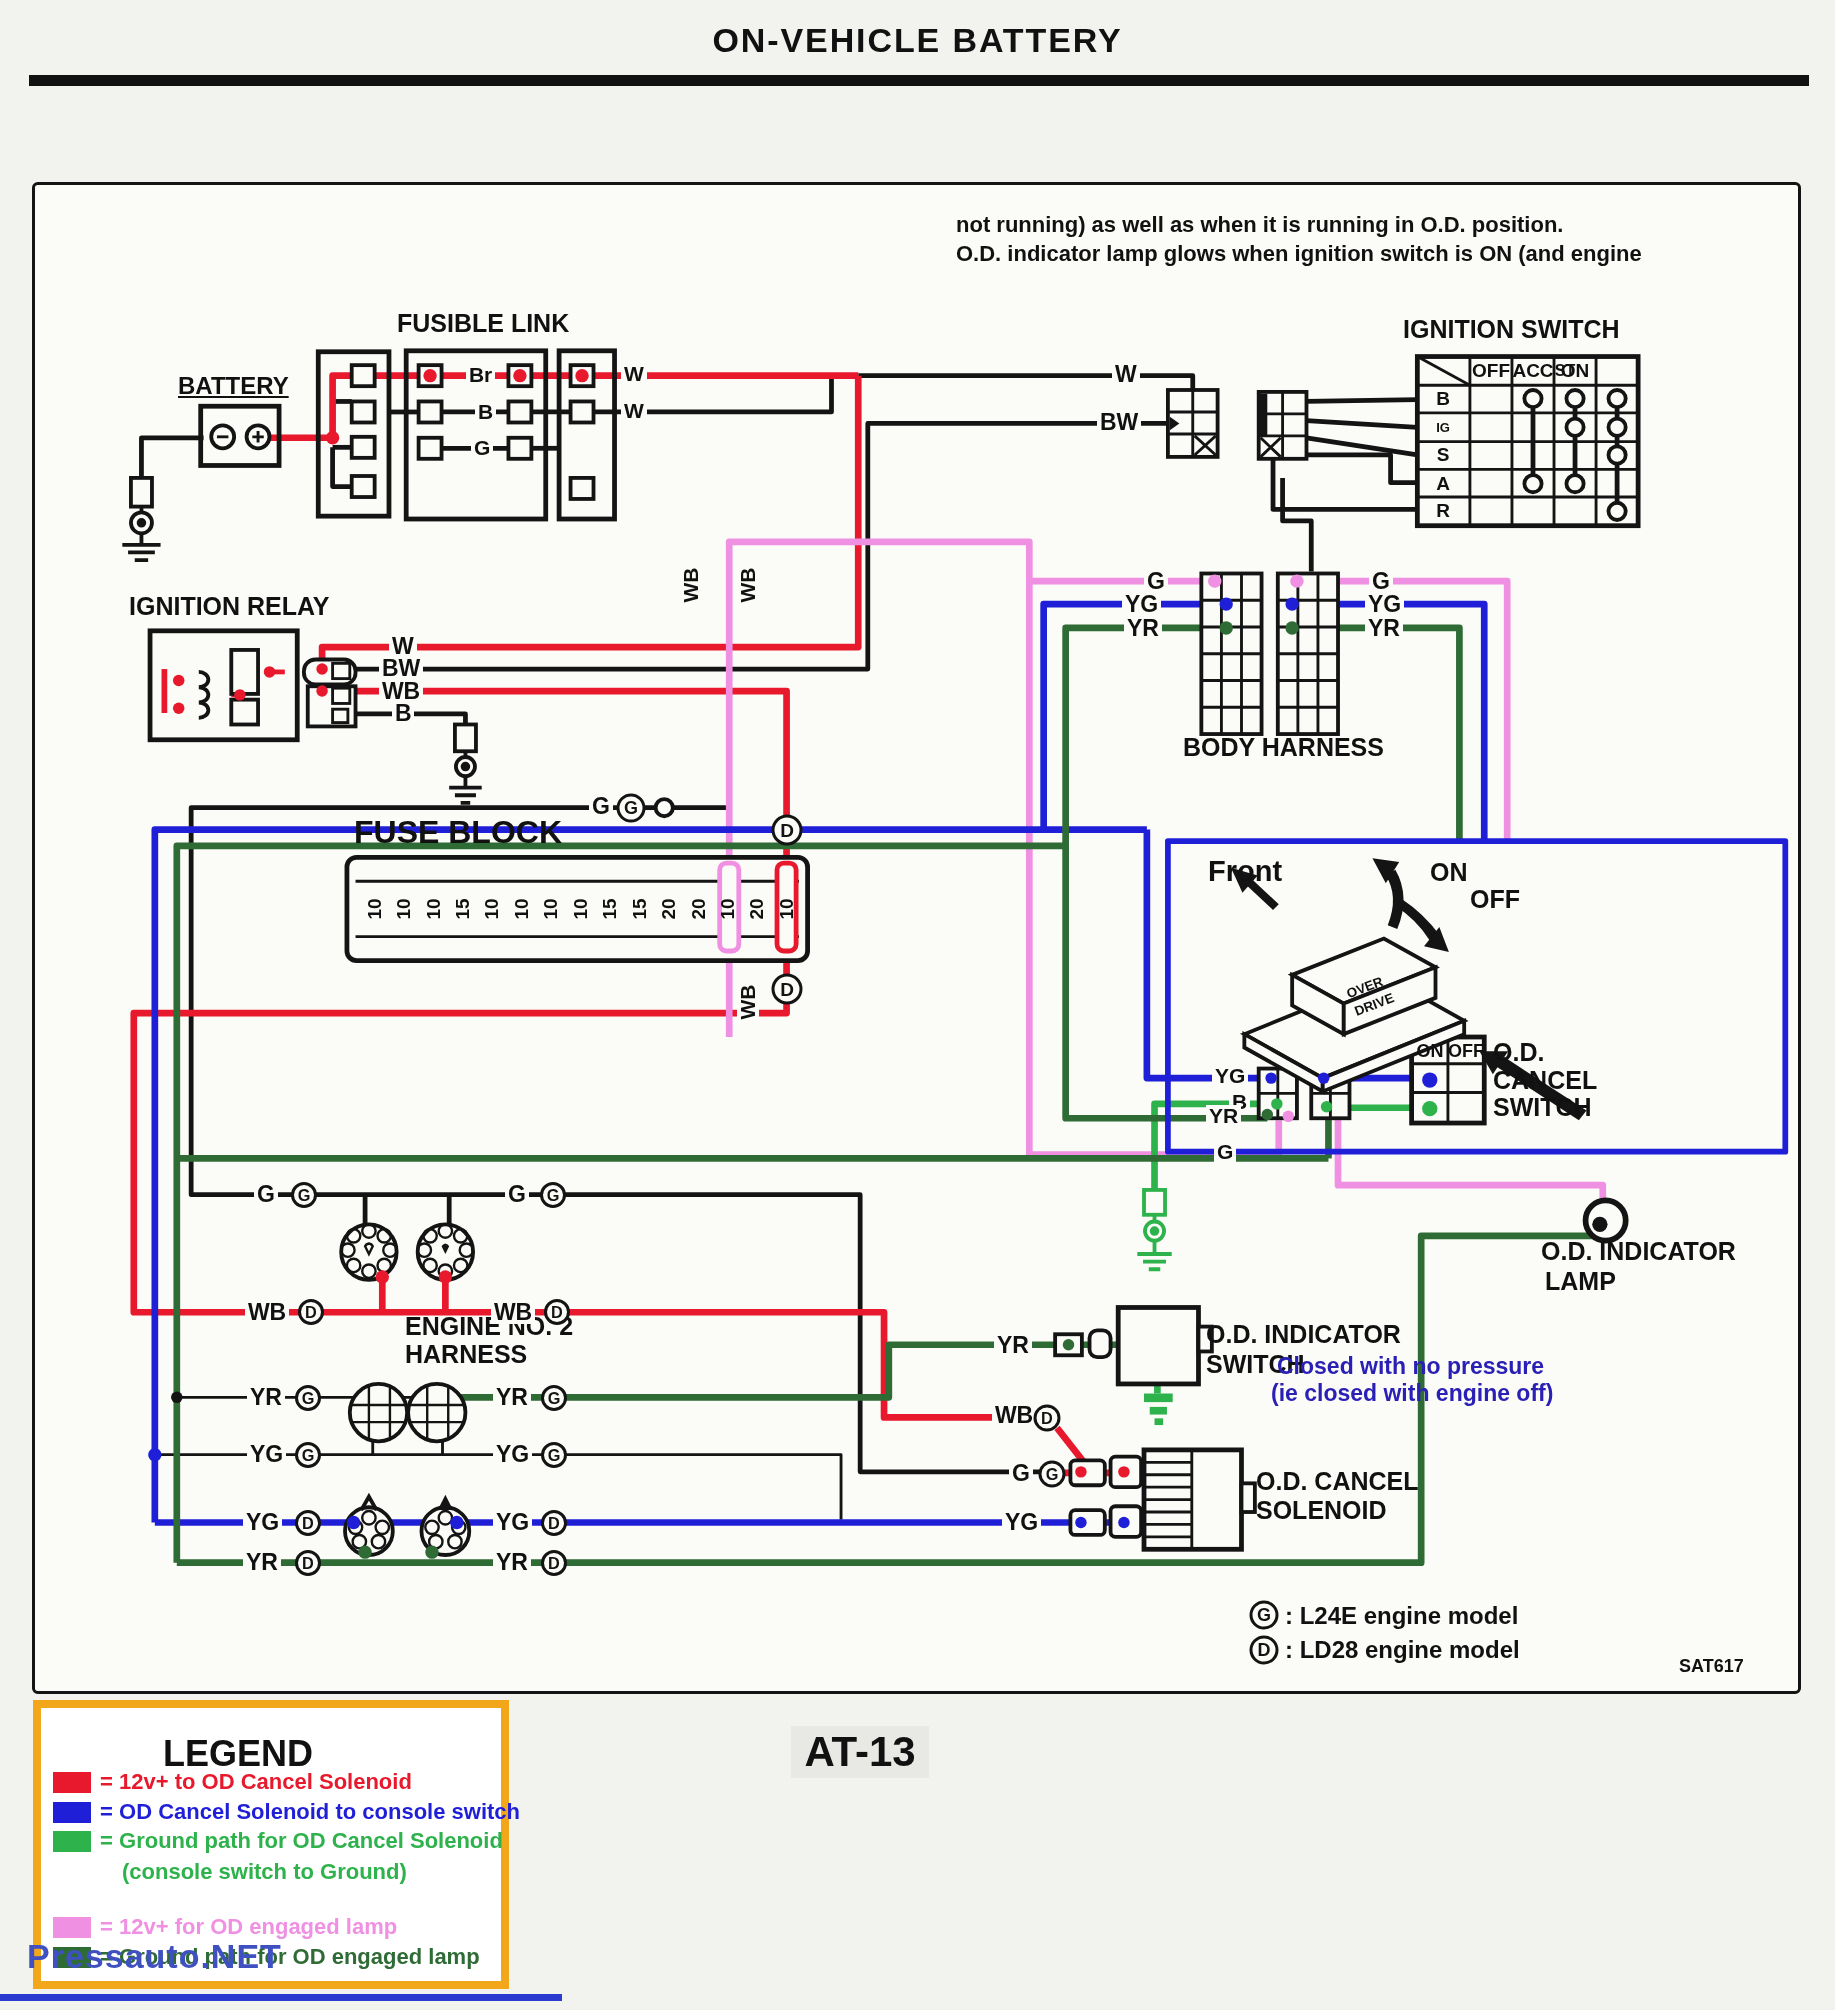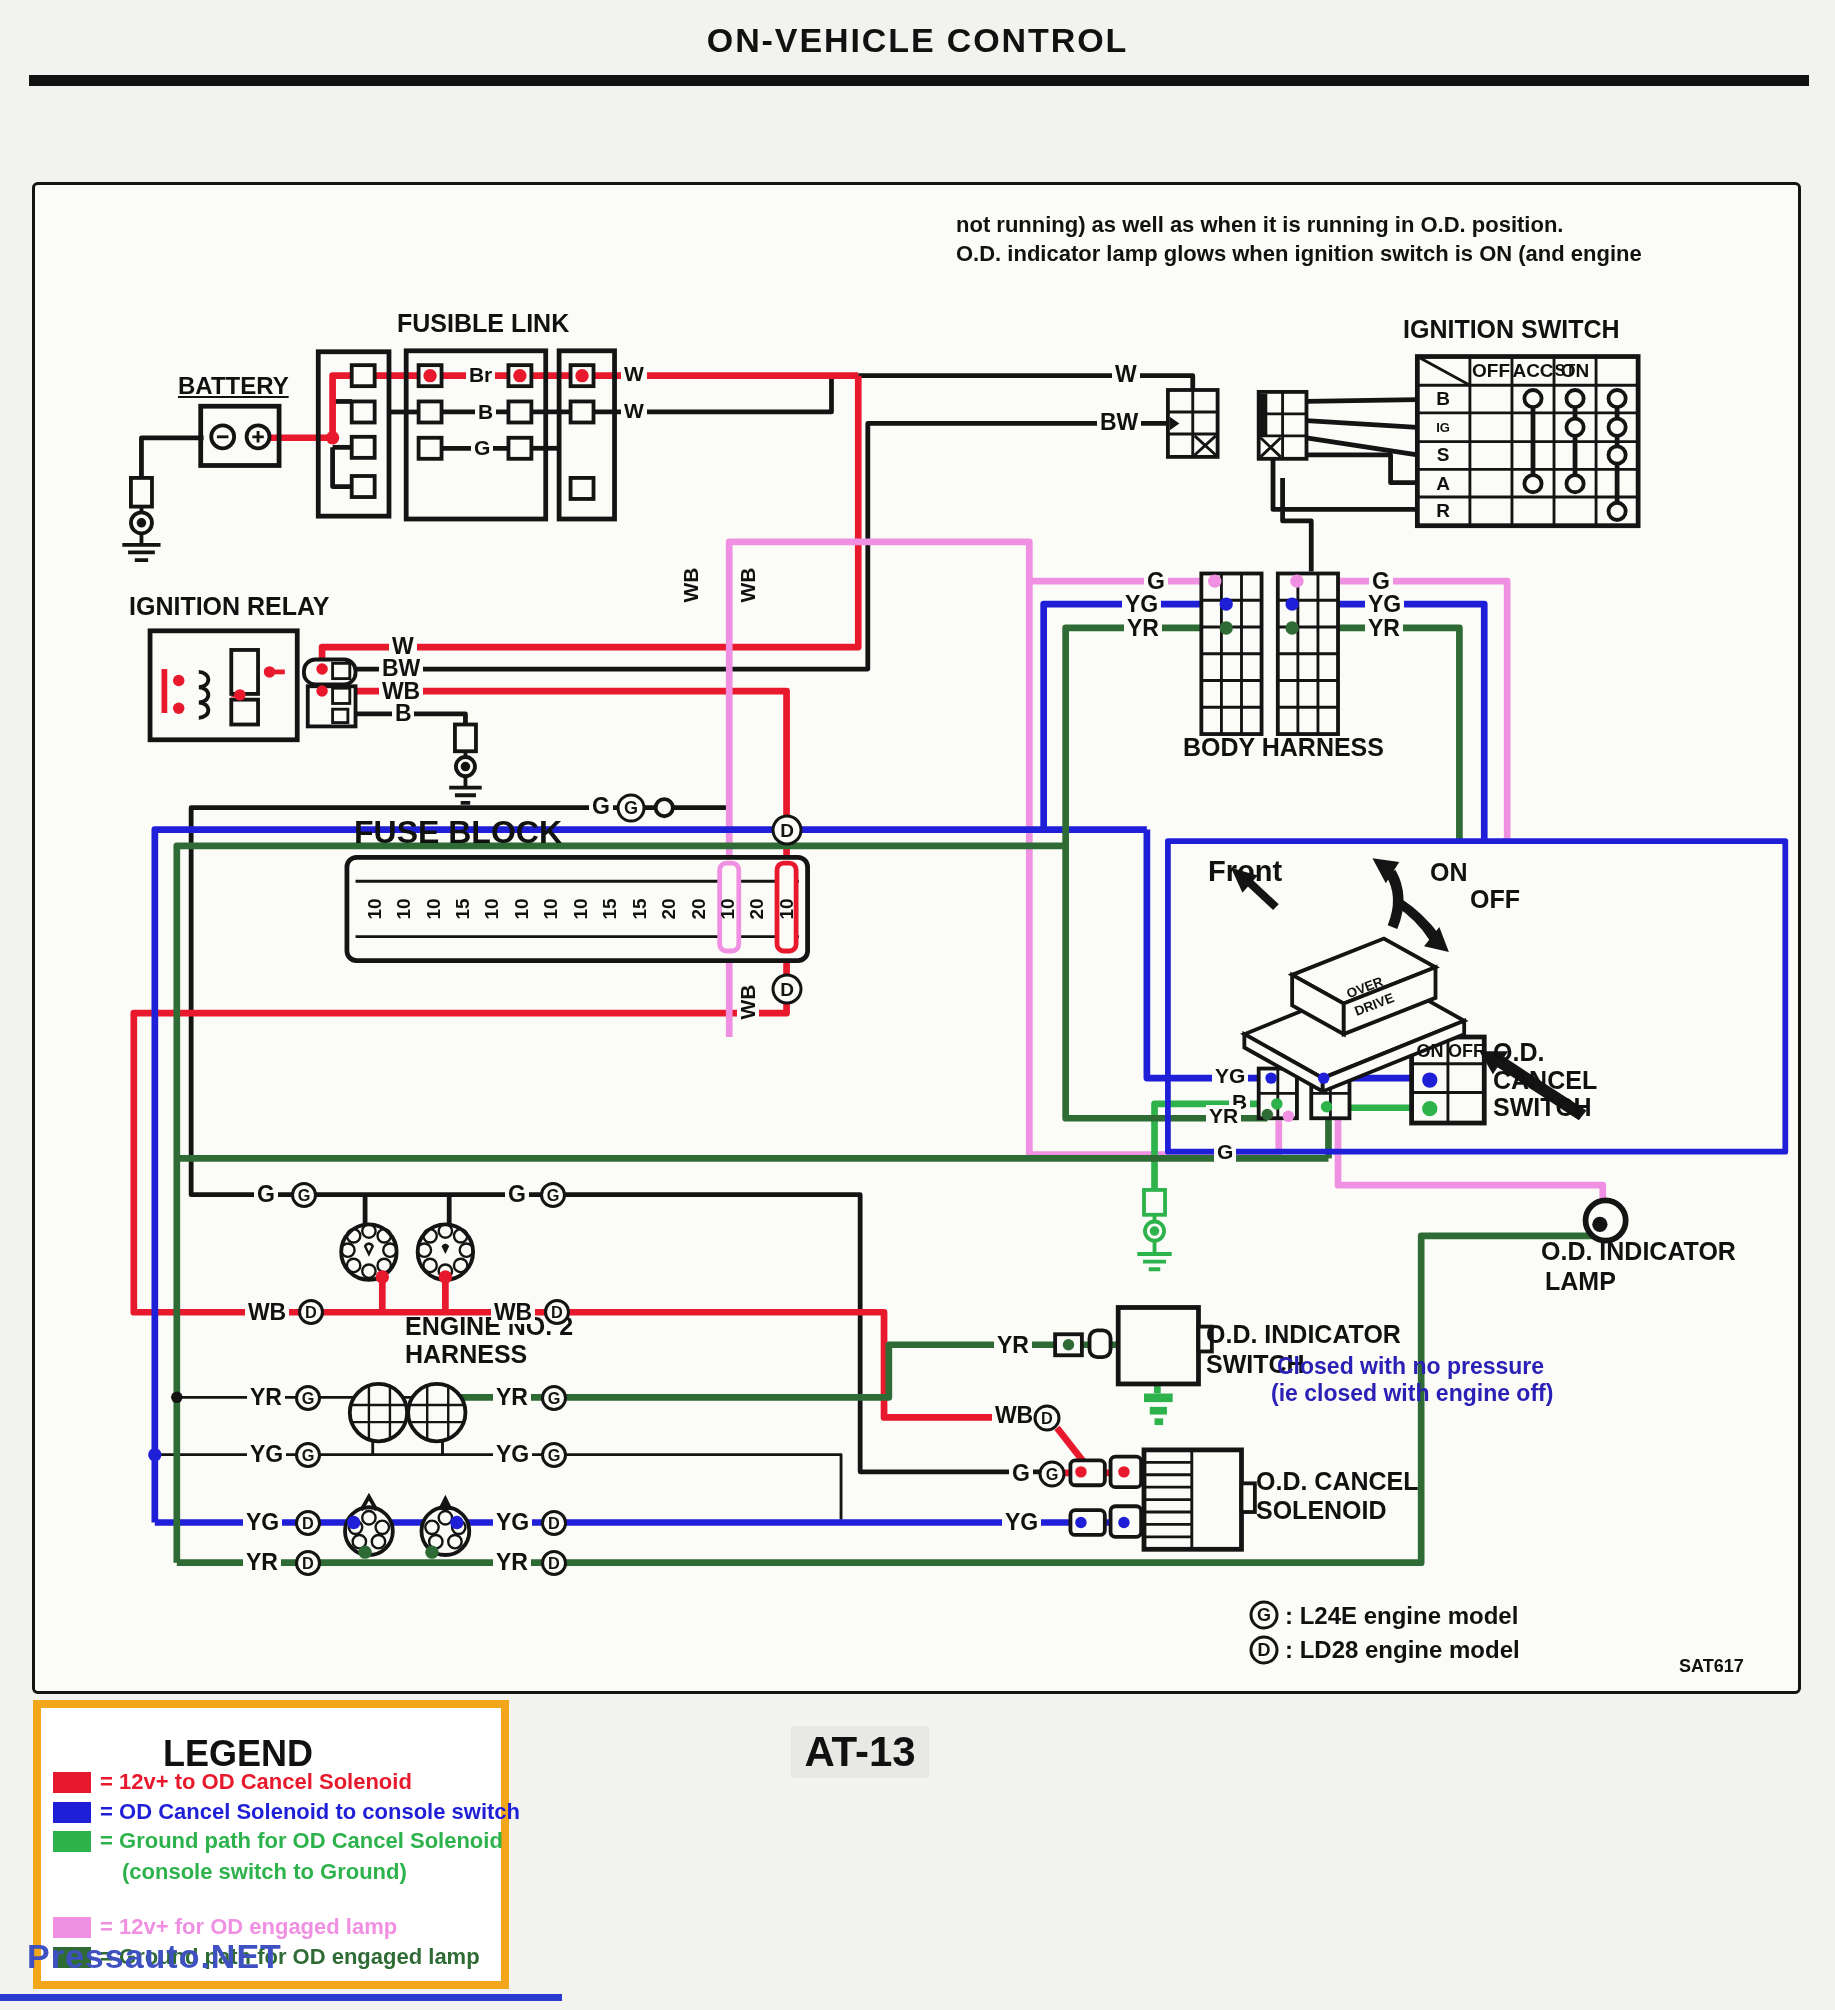--- a/index.html
+++ b/index.html
@@ -38,21 +38,21 @@
   .lgd-line2{position:absolute;left:81px;font-size:22px;font-weight:bold;white-space:nowrap;}
   .watermark{position:absolute;left:27px;top:1937px;font-size:34px;font-weight:bold;
              color:var(--wm);z-index:9;letter-spacing:1px;}
   .bottom-line{position:absolute;left:0;top:1994px;width:562px;height:6.7px;background:#2b3bd0;z-index:4;}
 </style>
 </head>
 <body>
 
 <div class="page">
 
-  <div class="doc-title">ON-VEHICLE CONTROL</div>
+  <div class="doc-title">ON-VEHICLE BATTERY</div>
   <div class="rule"></div>
 
   <div class="frame"></div>
 
   <div class="note">
     <div>not running) as well as when it is running in O.D. position.</div>
     <div>O.D. indicator lamp glows when ignition switch is ON (and engine</div>
   </div>
 
   <svg class="wiring" width="1835" height="2010" viewBox="0 0 1920 2103">

